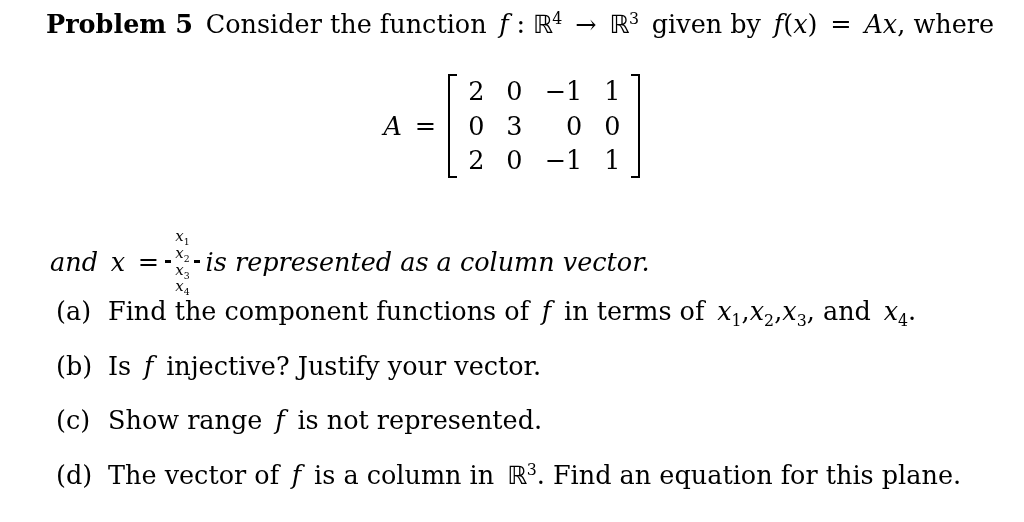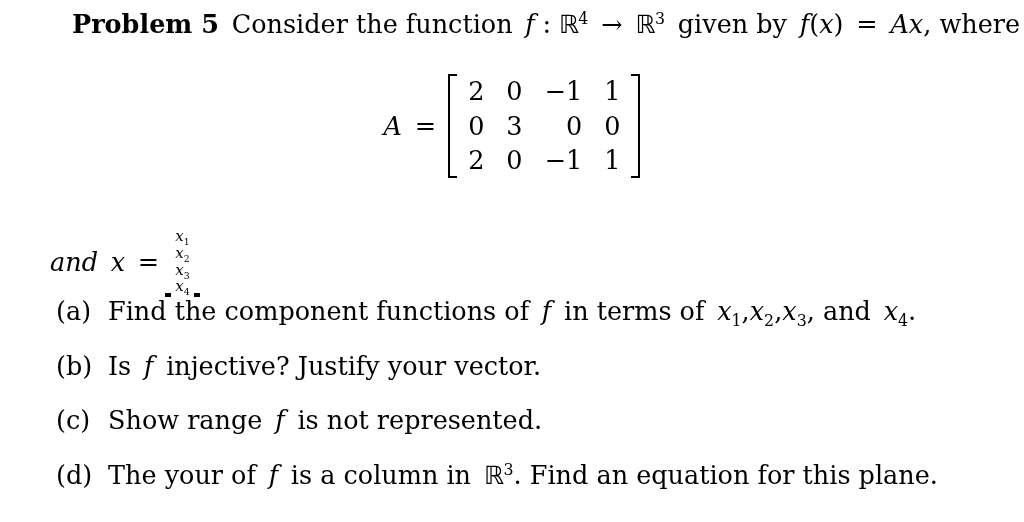--- a/index.html
+++ b/index.html
@@ -44,21 +44,21 @@
     vertical-align: sub;
     line-height: 0;
     font-style: normal;
   }
   .sp  { display: inline-block; width: .30em; }
   .sp2 { display: inline-block; width: .50em; }
 
   
   .stmt-line {
     position: absolute;
-    left: 72px;
+    left: 46px;
     top: 10px;
     width: 950px;
     font-size: 25.5px;
     line-height: 1.15;
     white-space: nowrap;
   }
   .stmt-line .lead {
     font-weight: bold;
   }
 
@@ -125,21 +125,21 @@
     left: 50px;
     top: 228px;
     font-size: 25.5px;
     white-space: nowrap;
     display: flex;
     align-items: center;
   }
   .vec-line .seg { display: inline-block; font-style: italic; }
   .small-bmatrix {
     display: inline-flex;
-    align-items: flex-end;
+    align-items: center;
     margin: 0 6px;
     position: relative;
     top: 0px;
   }
   .small-bmatrix .brk { width: 6px; }
   .small-bmatrix .brk-l i,
   .small-bmatrix .brk-r i { width: 1.8px; }
   .small-bmatrix .brk-l::before,
   .small-bmatrix .brk-l::after,
   .small-bmatrix .brk-r::before,
@@ -247,20 +247,21 @@
         <tr>
           <td><span class="mi">x</span><sub class="sb">4</sub></td>
         </tr>
       </tbody>
         </table>
       <span class="brk brk-r">
           <i></i>
         </span>
     </span>
 
+    <span class="seg">is represented as a column vector.</span>
   </div>
 
   <div class="parts">
 
     <div class="part">
       <span class="part-label">(a)</span>
       <span class="part-text"><span>Find the component functions of</span><span class="sp2"></span><span class="mi">f</span><span class="sp2"></span><span>in terms of</span><span class="sp2"></span><span class="mi">x</span><sub class="sb">1</sub><span class="mo">,</span><span class="mi">x</span><sub class="sb">2</sub><span class="mo">,</span><span class="mi">x</span><sub class="sb">3</sub><span>, and</span><span class="sp2"></span><span class="mi">x</span><sub class="sb">4</sub><span>.</span></span>
     </div>
 
     <div class="part">
@@ -268,17 +269,17 @@
       <span class="part-text"><span>Is</span><span class="sp2"></span><span class="mi">f</span><span class="sp2"></span><span>injective?  Justify your vector.</span></span>
     </div>
 
     <div class="part">
       <span class="part-label">(c)</span>
       <span class="part-text"><span>Show range</span><span class="sp2"></span><span class="mi">f</span><span class="sp2"></span><span>is not represented.</span></span>
     </div>
 
     <div class="part">
       <span class="part-label">(d)</span>
-      <span class="part-text"><span>The your of</span><span class="sp2"></span><span class="mi">f</span><span class="sp2"></span><span>is a column in</span><span class="sp2"></span><span class="bb">ℝ</span><sub style="font-size:0.62em;vertical-align:super;line-height:0;">3</sub><span>. Find an equation for this plane.</span></span>
+      <span class="part-text"><span>The vector of</span><span class="sp2"></span><span class="mi">f</span><span class="sp2"></span><span>is a column in</span><span class="sp2"></span><span class="bb">ℝ</span><sub style="font-size:0.62em;vertical-align:super;line-height:0;">3</sub><span>. Find an equation for this plane.</span></span>
     </div>
 
   </div>
 </div>
 
 </body></html>

